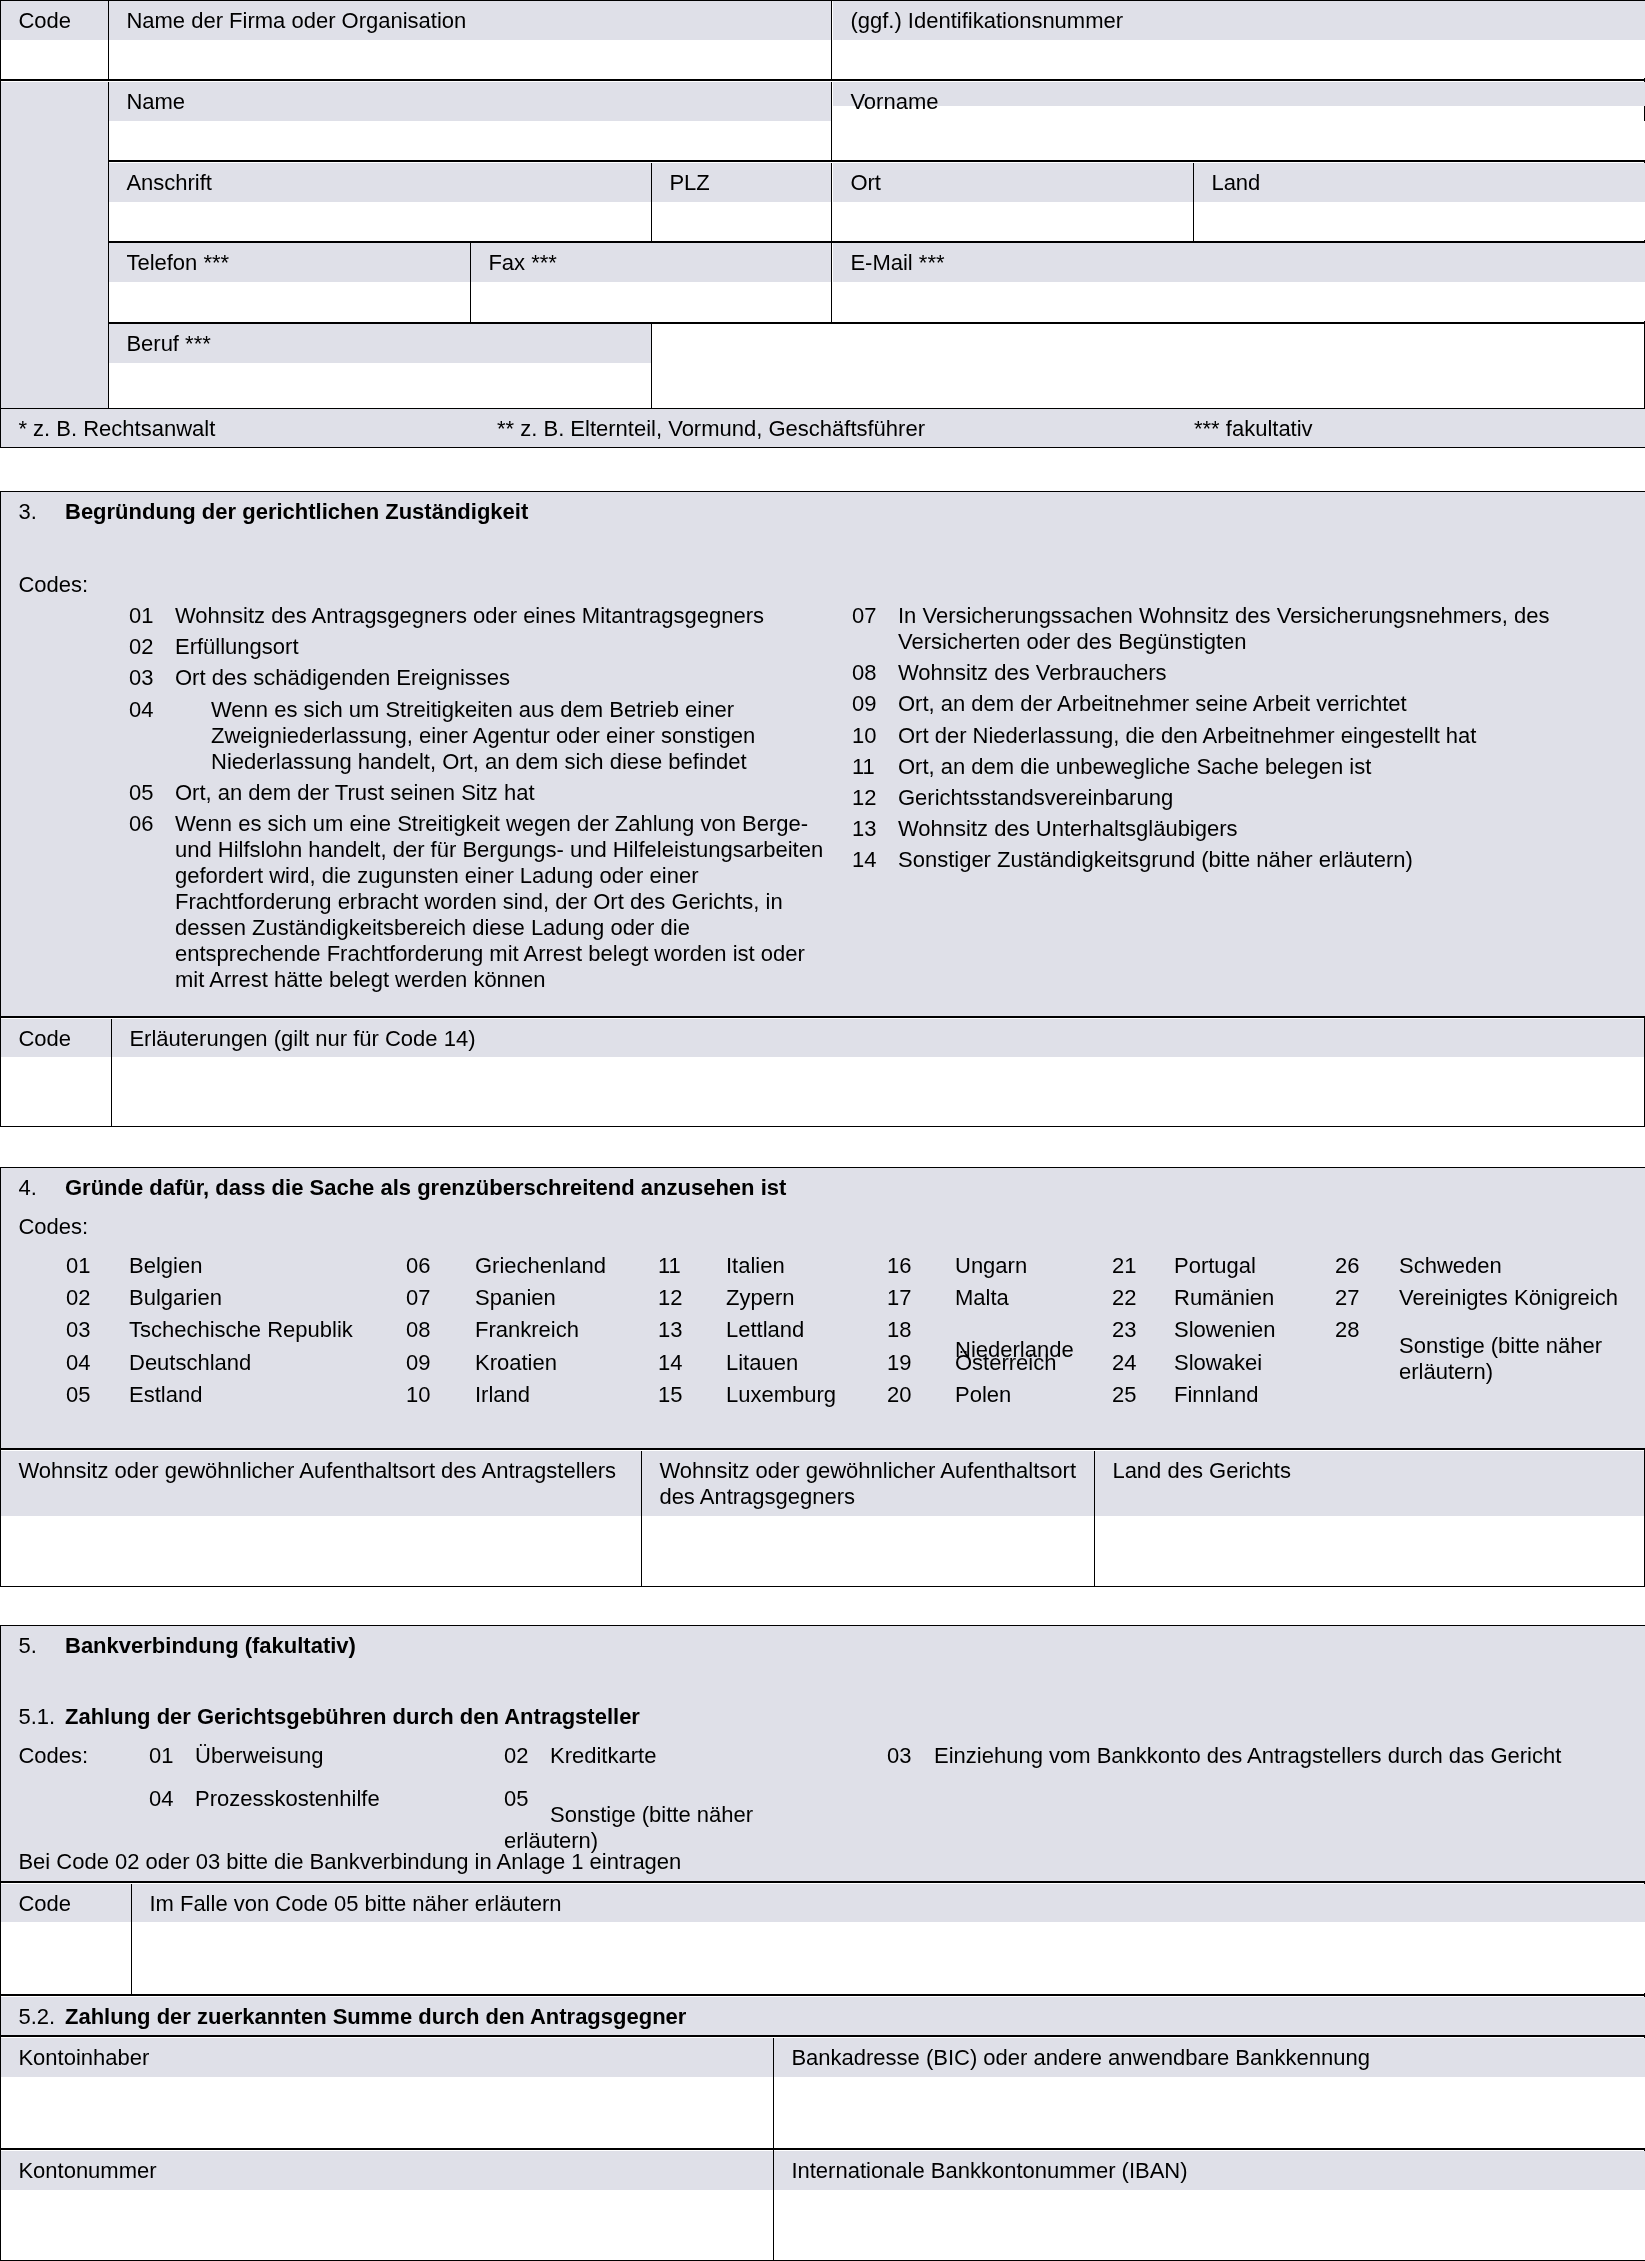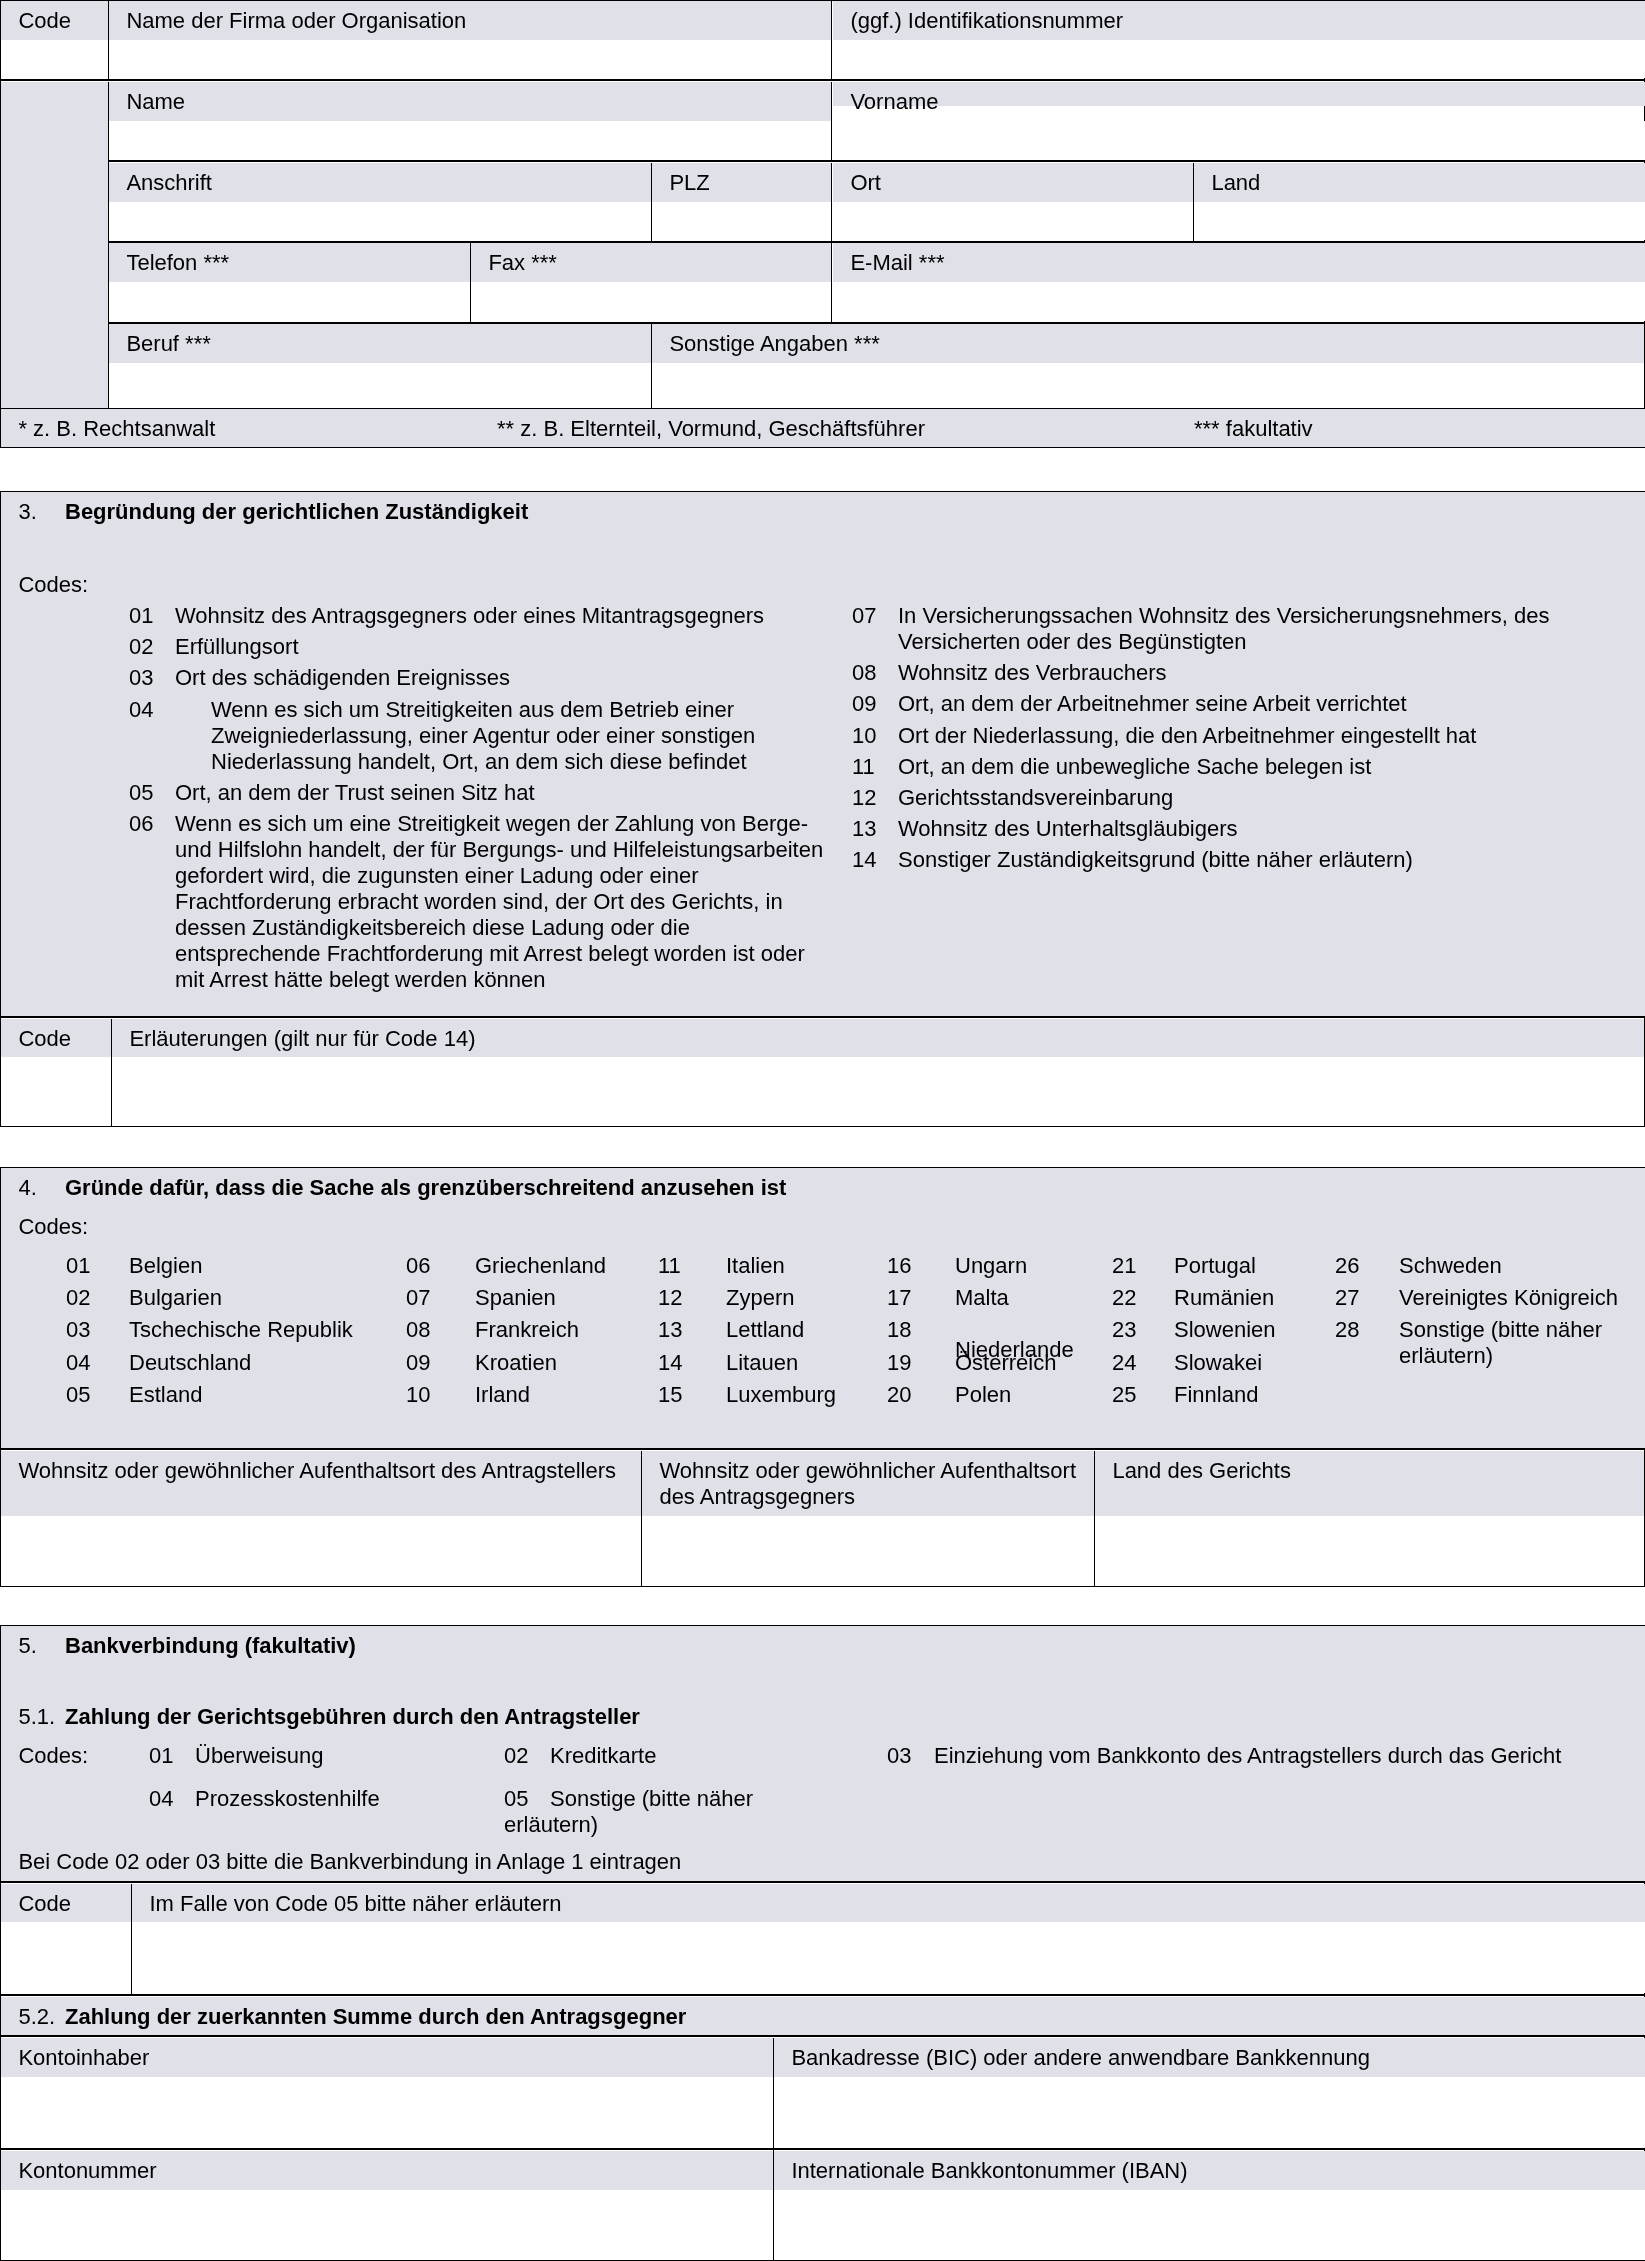--- a/index.html
+++ b/index.html
@@ -6,21 +6,21 @@
   body { width:1645px; height:2261px; position:relative; font-family:"Liberation Sans", sans-serif; color:#000; font-size:22px; line-height:1.2; overflow:hidden; }
   .box { position:absolute; border:1.7px solid #000; box-sizing:border-box; }
   .cell { position:absolute; box-sizing:border-box; }
   .lbl { background:#dfe0e8; padding:7px 17.4px 0 17.4px; box-sizing:border-box; }
   .inp { background:#ffffff; }
   .vl { position:absolute; width:0; border-left:1.2px solid #000; }
   .hl { position:absolute; height:0; border-top:2.9px solid #000; }
   .grey { background:#dfe0e8; }
   .b { font-weight:bold; }
   .txt { position:absolute; white-space:nowrap; }
-  .wrap { position:absolute; white-space:normal; }
+  .wrap { position:absolute; white-space:normal;margin-top:16px; }
   input.fld { border:none; background:transparent; width:100%; height:100%; font:inherit; padding:0 17.4px; box-sizing:border-box; outline:none; }
 </style>
 </head>
 <body>
 
 <div class="box" style="left:0;top:0;width:1645px;height:448px;">
 
   <div class="cell lbl" style="left:0;top:0;width:108px;height:39px;"><span>Code</span></div>
   <div class="cell inp" style="left:0;top:39px;width:108px;height:38px;"><input class="fld" style=""></div>
   <div class="cell lbl" style="left:108px;top:0;width:723px;height:39px;"><span>Name der Firma oder Organisation</span></div>
@@ -59,21 +59,20 @@
   <div class="cell lbl" style="left:470px;top:242px;width:361px;height:39px;"><span>Fax ***</span></div>
   <div class="cell inp" style="left:470px;top:281px;width:361px;height:39px;"><input class="fld" style=""></div>
   <div class="cell lbl" style="left:832px;top:242px;width:812px;height:39px;"><span>E-Mail ***</span></div>
   <div class="cell inp" style="left:832px;top:281px;width:812px;height:39px;"><input class="fld" style=""></div>
   <div class="vl" style="left:469px;top:242px;height:79px;"></div>
   <div class="vl" style="left:830px;top:242px;height:79px;"></div>
   <div class="hl" style="left:108px;top:321px;width:1537px;border-top-width:2.3px;"></div>
 
   <div class="cell lbl" style="left:108px;top:323px;width:542px;height:39px;"><span>Beruf ***</span></div>
   <div class="cell inp" style="left:108px;top:362px;width:542px;height:44px;"><input class="fld" style=""></div>
-  <div class="cell lbl" style="left:651px;top:323px;width:992px;height:39px;"><span>Sonstige Angaben ***</span></div>
   <div class="cell inp" style="left:651px;top:362px;width:992px;height:44px;"><input class="fld" style=""></div>
   <div class="vl" style="left:650px;top:323px;height:84px;"></div>
   <div class="hl" style="left:0;top:407px;width:1645px;border-top-width:1.7px;"></div>
 
   <div class="cell grey" style="left:0;top:408px;width:1644px;height:38px;">
     <span class="txt" style="left:17.4px;top:7px;">* z. B. Rechtsanwalt</span>
     <span class="txt" style="left:496px;top:7px;">** z. B. Elternteil, Vormund, Geschäftsführer</span>
     <span class="txt" style="left:1193px;top:7px;">*** fakultativ</span>
   </div>
 </div>

